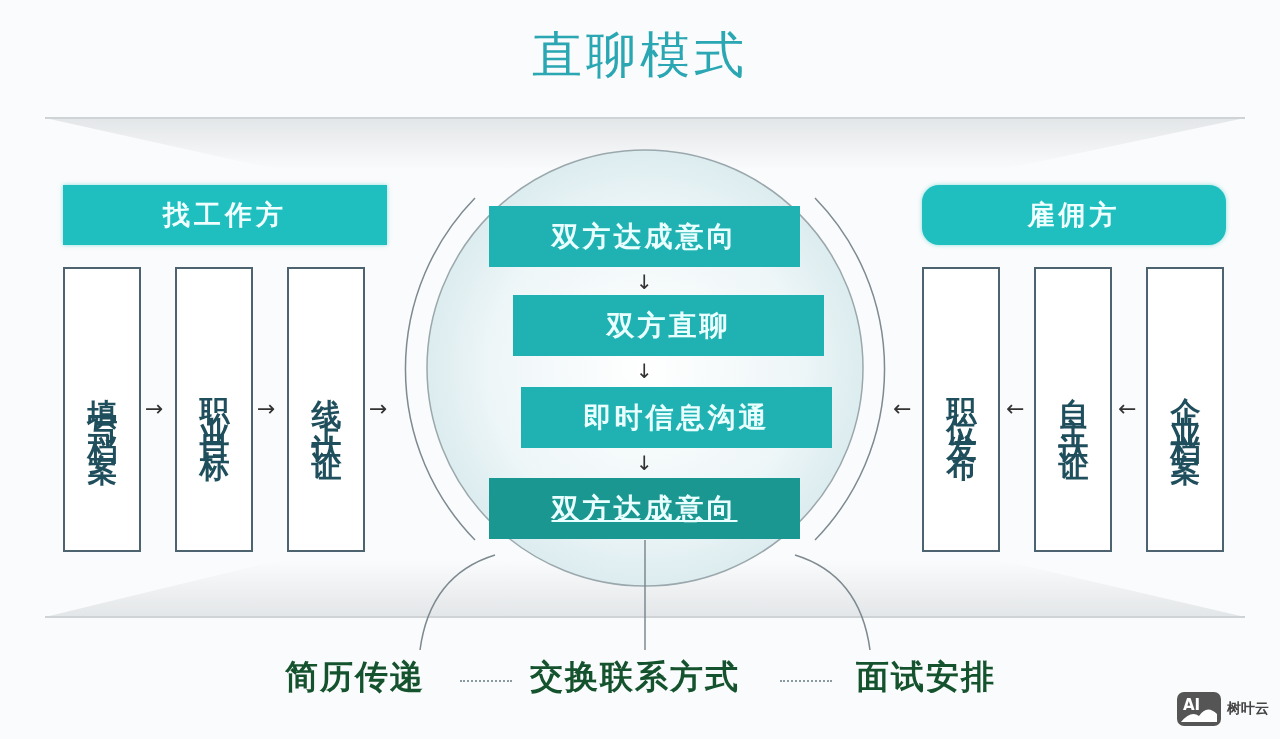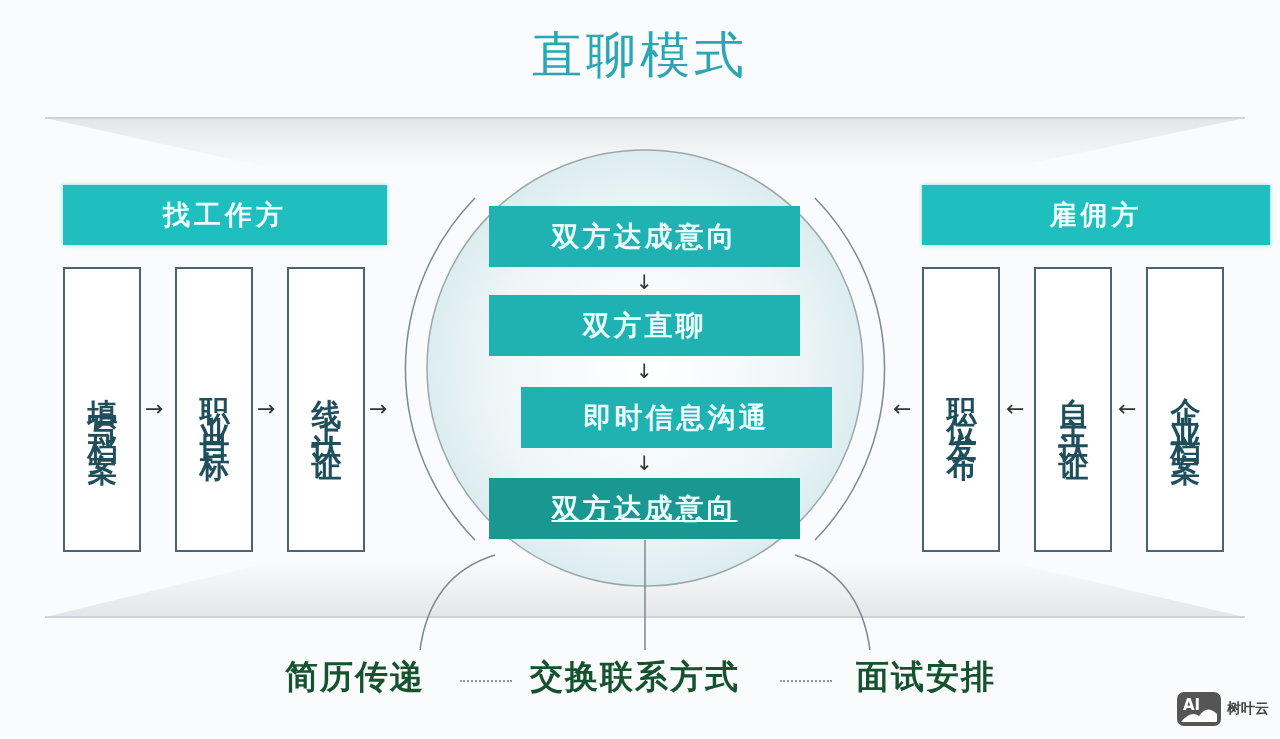--- a/index.html
+++ b/index.html
@@ -69,37 +69,37 @@
 <div class="vbox" style="left:175px;top:267px;">
     <span class="vtext">职业目标</span>
   </div>
 <div class="vbox" style="left:287px;top:267px;">
     <span class="vtext">线上认证</span>
   </div>
 <span class="harrow" style="left:145px;top:396px;">→</span>
 <span class="harrow" style="left:257px;top:396px;">→</span>
 <span class="harrow" style="left:369px;top:396px;">→</span>
 
-<div class="header-bar" style="left:922px;top:185px;width:348px;">雇佣方</div>
+<div class="header-bar" style="left:922px;top:185px;width:304px;border-radius:17px;">雇佣方</div>
 <div class="vbox" style="left:922px;top:267px;">
     <span class="vtext">职位发布</span>
   </div>
 <div class="vbox" style="left:1034px;top:267px;">
     <span class="vtext">自主认证</span>
   </div>
 <div class="vbox" style="left:1146px;top:267px;">
     <span class="vtext">企业档案</span>
   </div>
 <span class="harrow" style="left:893px;top:396px;">←</span>
 <span class="harrow" style="left:1006px;top:396px;">←</span>
 <span class="harrow" style="left:1118px;top:396px;">←</span>
 
 <div class="step" style="top:206px;">双方达成意向</div>
 <span class="varrow" style="top:270px;">↓</span>
-<div class="step" style="top:295px;">双方直聊</div>
+<div class="step" style="top:295px;margin-left:24px;">双方直聊</div>
 <span class="varrow" style="top:359px;">↓</span>
 <div class="step" style="top:387px;margin-left:32px;">即时信息沟通</div>
 <span class="varrow" style="top:451px;">↓</span>
 <div class="step dark" style="top:478px;text-decoration:underline;">双方达成意向</div>
 
 <div class="bottom-label" style="left:285px;">简历传递</div>
 <div class="dots" style="left:460px;width:52px;"></div>
 <div class="bottom-label" style="left:530px;">交换联系方式</div>
 <div class="dots" style="left:780px;width:52px;"></div>
 <div class="bottom-label" style="left:856px;">面试安排</div>

